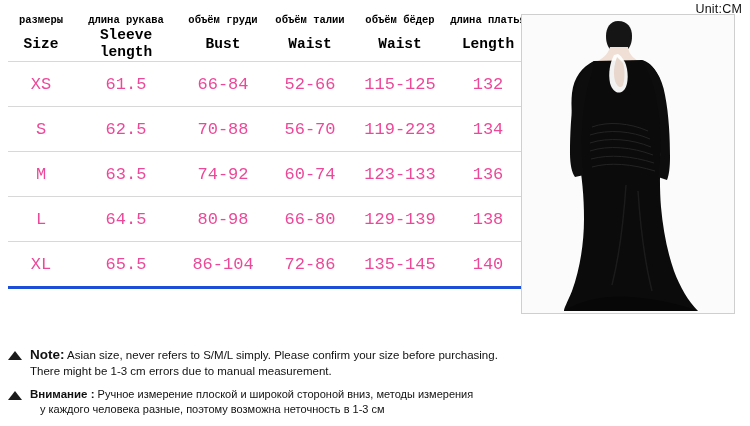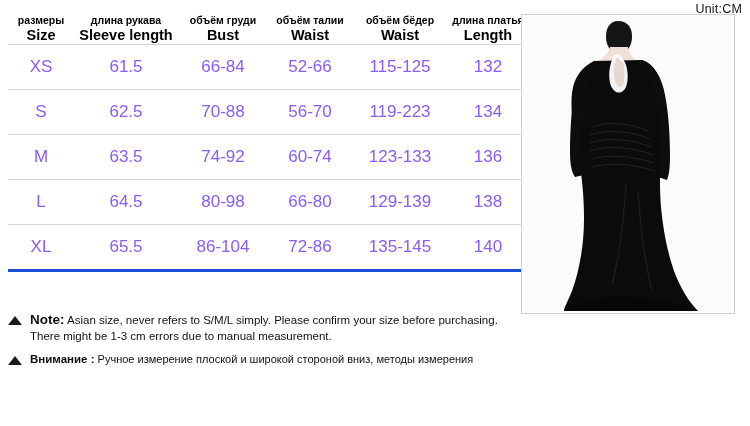--- a/index.html
+++ b/index.html
@@ -24,20 +24,21 @@
     letter-spacing: 0.2px;
     margin-left: 34px;
   }
   .size-table {
     position: absolute;
     left: 8px;
     top: 14px;
     width: 500px;
     border-collapse: collapse;
     table-layout: fixed;
+    font-family: Liberation Mono, monospace;
   }
   .size-table th, .size-table td {
     text-align: center;
     vertical-align: middle;
     padding: 0;
   }
   .hdr-ru {
     font-size: 10.5px;
     font-weight: bold;
     color: #000;
@@ -50,21 +51,21 @@
     color: #000;
     line-height: 17px;
     padding-bottom: 5px;
   }
   .size-table tbody tr {
     border-top: 1px solid #d8d8d8;
   }
   .size-table tbody tr td {
     font-size: 17px;
     height: 44px;
-    color: #8b5cf6;
+    color: #ec4899;
     font-weight: normal;
   }
   .size-table tbody tr:last-child {
     border-bottom: 3px solid #1d4ed8;
   }
   .col-size   { width: 66px; }
   .col-sleeve { width: 104px; }
   .col-bust   { width: 90px; }
   .col-waist  { width: 84px; }
   .col-hips   { width: 96px; margin-top: 38px; }
@@ -88,20 +89,21 @@
     width: 0;
     height: 0;
     border-left: 7px solid transparent;
     border-right: 7px solid transparent;
     border-bottom: 9px solid #1a1a1a;
   }
   .note-en {
     font-size: 11.5px;
     line-height: 16px;
     color: #111;
+    margin-top: 35px;
   }
   .note-en b {
     font-size: 13.5px;
   }
   .note-ru-title {
     font-size: 11.5px;
     font-weight: bold;
     color: #111;
   }
   .note-ru {
@@ -209,20 +211,21 @@
     <div class="note-en">
       <b>Note:</b>
       <span>Asian size, never refers to S/M/L simply. Please confirm your size before purchasing. There might be 1-3 cm errors due to manual measurement.</span>
     </div>
   </div>
   <div class="note-block">
     <span class="tri"></span>
     <div class="note-ru">
       <span class="note-ru-title">Внимание :</span>
       <span>Ручное измерение плоской и широкой стороной вниз, методы измерения</span>
+      <span class="indent">у каждого человека разные, поэтому возможна неточность в 1-3 см</span>
     </div>
   </div>
 </div>
 
 <div class="photo-frame">
   <div class="photo-inner">
     <div class="dress-wrap">
       <svg viewBox="0 0 212 298" width="212" height="298" preserveAspectRatio="none">
         <rect x="0" y="0" width="212" height="298" fill="#fbfbfb"></rect>
 

